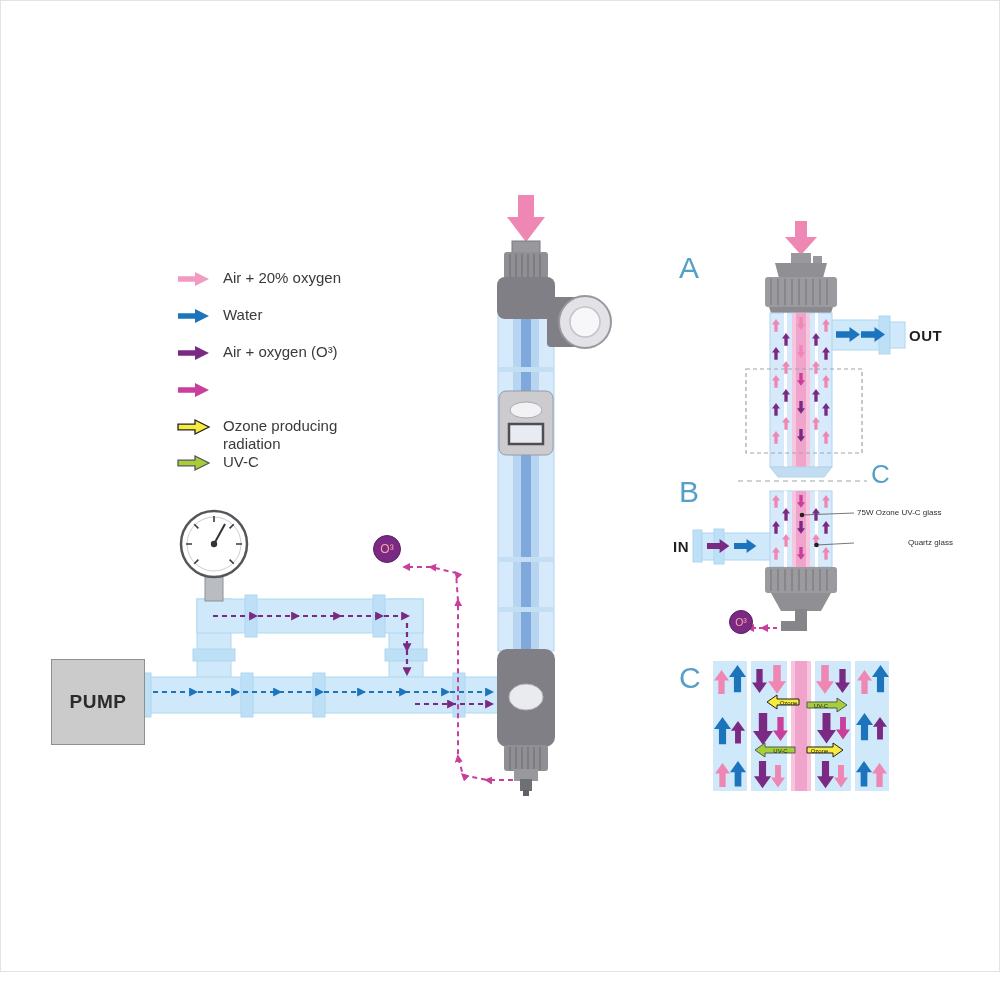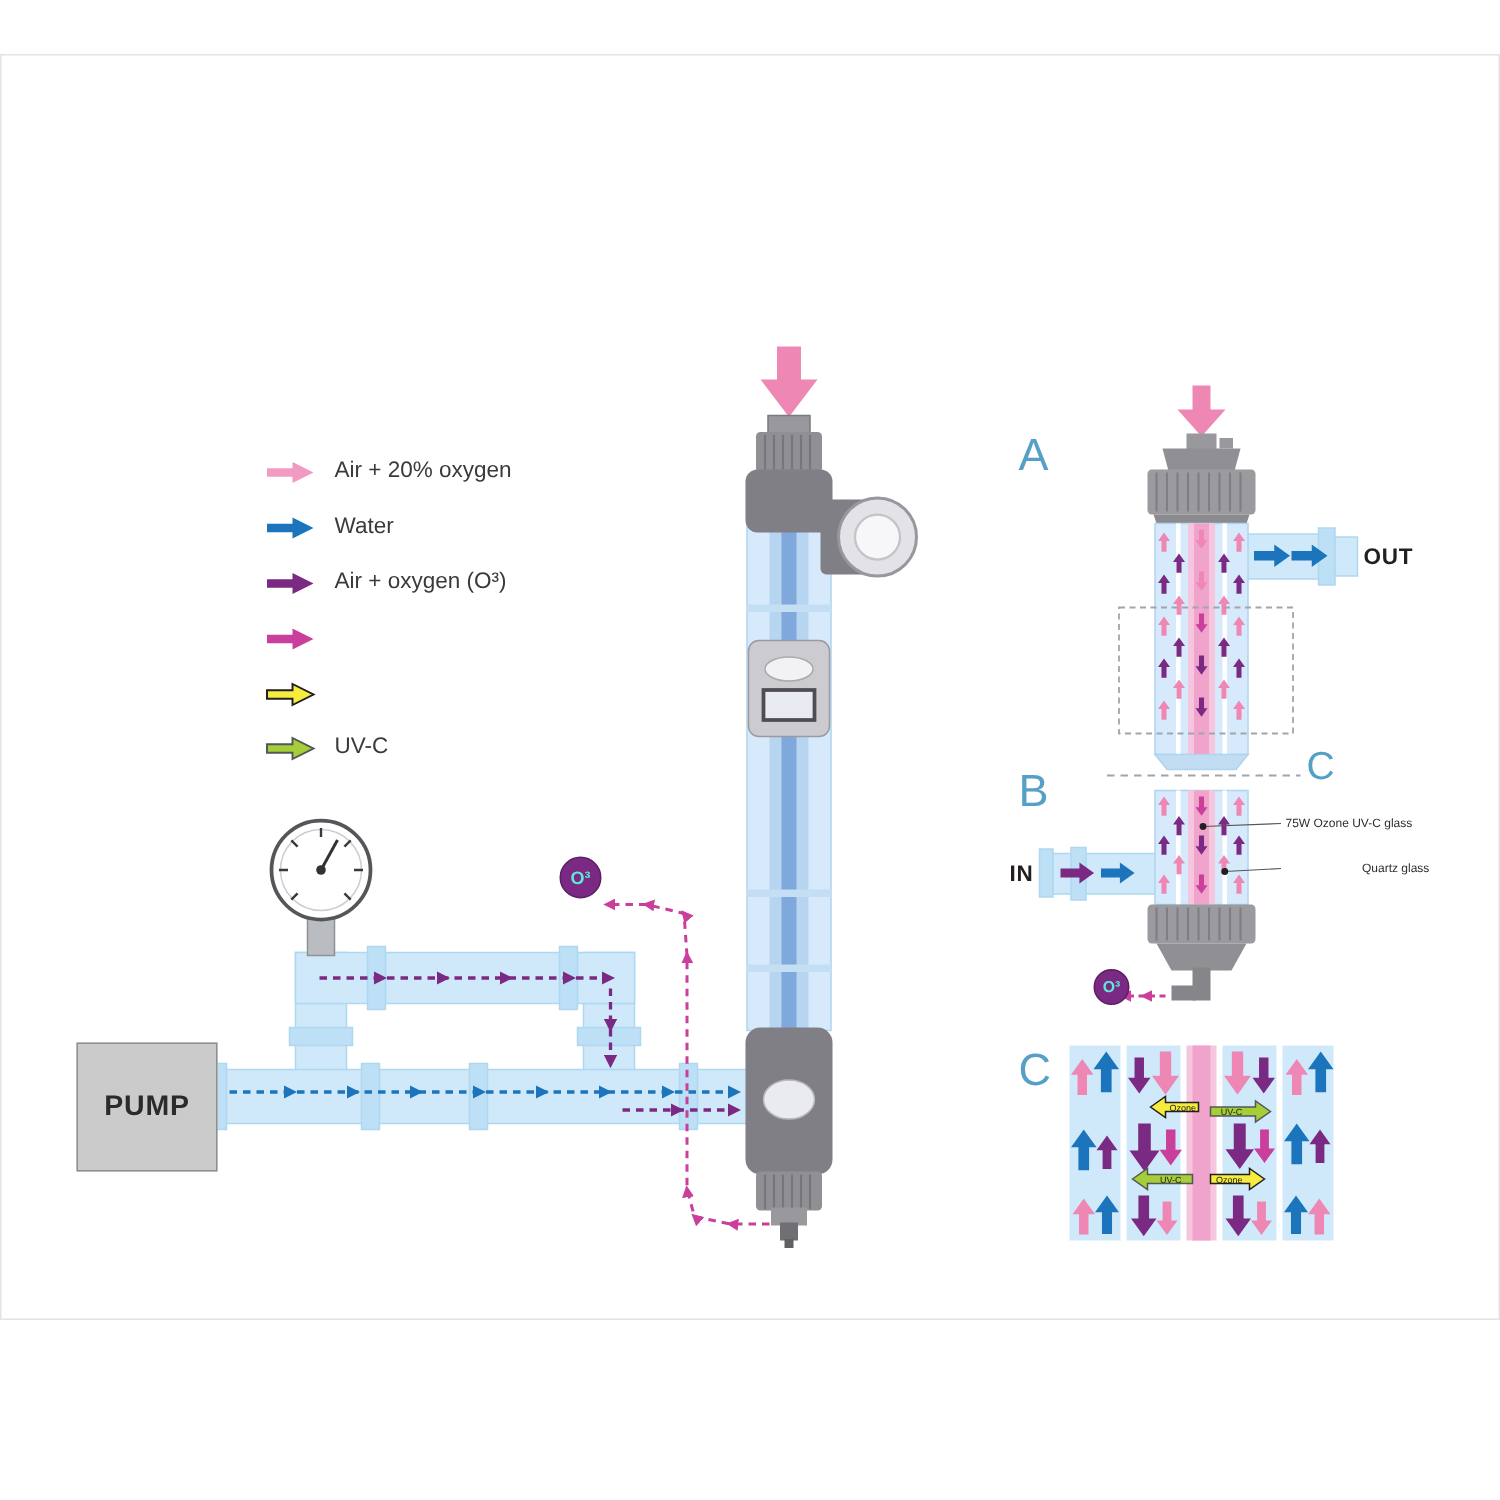--- a/index.html
+++ b/index.html
@@ -1,32 +1,32 @@
 <!DOCTYPE html>
 <html><head>
 <meta charset="utf-8">
 <style>
   html,body{margin:0;padding:0;background:#fff;}
   .canvas{
-    position:relative;width:1000px;height:844px;background:#ffffff;
+    position:relative;width:1000px;height:972px;background:#ffffff;
     border:1px solid #e3e3e3;box-sizing:border-box;overflow:hidden;
-    font-family:"Liberation Sans",sans-serif;color:#2e2e30;margin-top:36px;
+    font-family:"Liberation Sans",sans-serif;color:#2e2e30;
   }
   .scene{position:absolute;left:0;top:0;}
   .legend-item{position:absolute;display:flex;align-items:flex-start;}
   .legend-arrow{flex:0 0 auto;margin-top:1px;}
   .legend-label{margin-left:12px;font-size:15px;line-height:18px;color:#3a3a3c;max-width:132px;}
   .pump-box{
     position:absolute;left:50px;top:658px;width:92px;height:84px;
     background:#cbcbcb;border:1px solid #8f8f8f;display:flex;align-items:center;justify-content:center;
     font-size:19px;font-weight:bold;letter-spacing:.5px;color:#2b2b2d;
   }
   .badge{
-    position:absolute;border-radius:50%;background:#7b2a84;color:#5eead4;
-    display:flex;align-items:center;justify-content:center;font-weight:bold;
+    position:absolute;border-radius:50%;background:#7b2a84;color:#fca5a5;
+    display:flex;align-items:center;justify-content:center;font-weight:normal;
     border:1px solid #5c1f63;box-sizing:border-box;
   }
   .badge-main{left:372px;top:534px;width:28px;height:28px;font-size:12px;}
   .badge-b{left:728px;top:609px;width:24px;height:24px;font-size:10.5px;}
   .section-label{position:absolute;color:#56a0c8;font-size:30px;line-height:1;}
   .section-label-small{position:absolute;color:#56a0c8;font-size:26px;line-height:1;}
   .port-label{position:absolute;font-size:15px;font-weight:bold;color:#231f20;letter-spacing:.5px;}
   .ann{position:absolute;font-size:8px;color:#2e2e30;white-space:nowrap;}
   .tinylabel{font-size:6px;fill:#1a1a1a;text-anchor:middle;font-family:"Liberation Sans",sans-serif;}
 </style>
@@ -272,20 +272,21 @@
     </div>
     <div class="legend-item" style="left:176px;top:379px;">
       <svg class="legend-arrow" width="34" height="18" viewBox="0 0 34 18">
           <path d="M1 6.2 L18 6.2 L18 2 L32 9 L18 16 L18 11.8 L1 11.8 Z" fill="#c93f9b"></path>
         </svg>
     </div>
     <div class="legend-item" style="left:176px;top:416px;">
       <svg class="legend-arrow" width="34" height="18" viewBox="0 0 34 18">
           <path d="M1 6.2 L18 6.2 L18 2 L32 9 L18 16 L18 11.8 L1 11.8 Z" stroke="#231f20" stroke-width="1.3" fill="#f5ec3d"></path>
         </svg>
+      <span class="legend-label">Ozone producing radiation</span>
     </div>
     <div class="legend-item" style="left:176px;top:452px;">
       <svg class="legend-arrow" width="34" height="18" viewBox="0 0 34 18">
           <path d="M1 6.2 L18 6.2 L18 2 L32 9 L18 16 L18 11.8 L1 11.8 Z" stroke="#55565a" stroke-width="1.3" fill="#a6ce39"></path>
         </svg>
       <span class="legend-label">UV-C</span>
     </div>
   </div>
 
   <div class="pump-box">PUMP</div>

